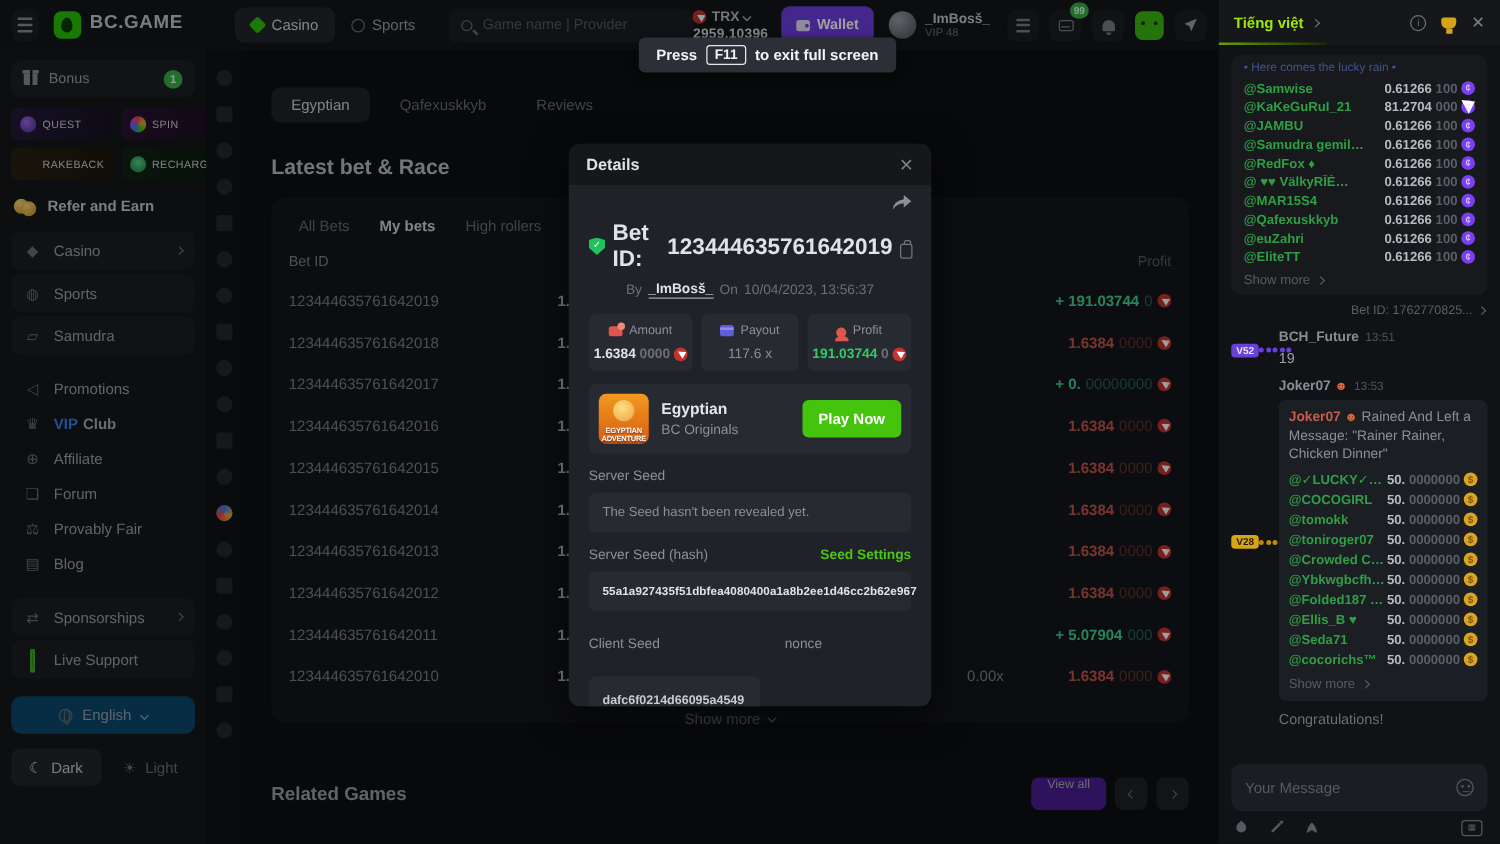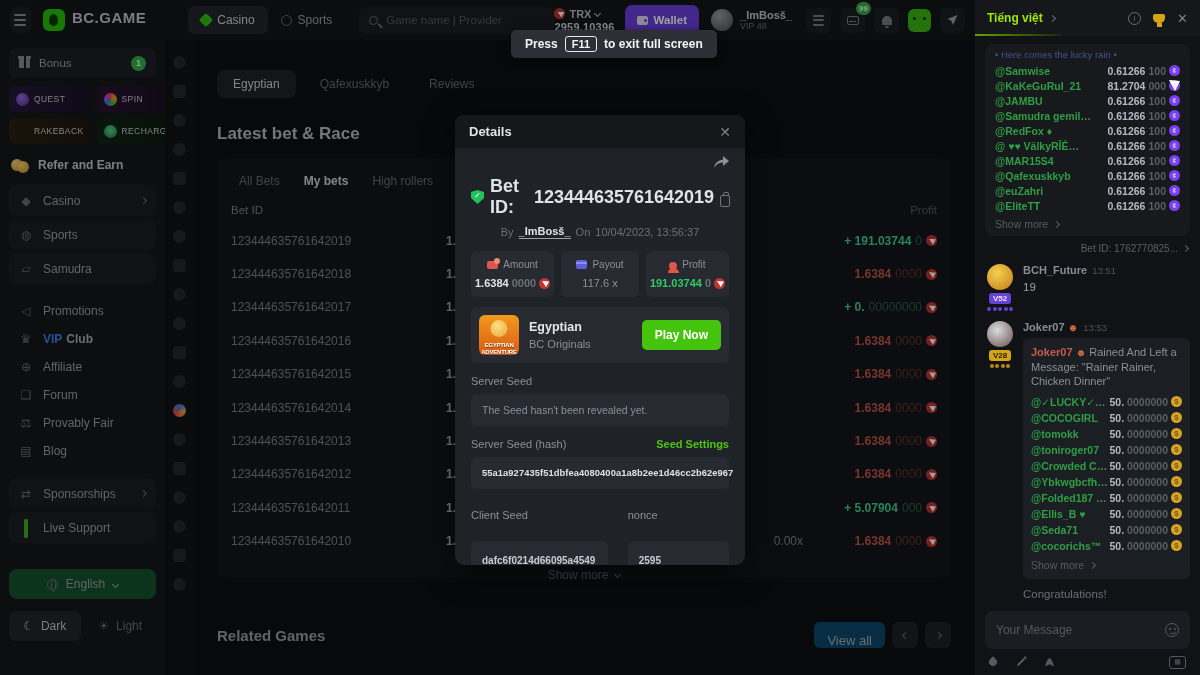--- a/index.html
+++ b/index.html
@@ -87,21 +87,21 @@
   .mrow{display:flex;align-items:center;gap:10px;height:31px;padding:0 10px;border-radius:8px;color:#9aa2ab;font-size:12px;cursor:pointer}
   .mrow.boxed{background:#1b1e22;margin-bottom:3px}
   .mrow .mico{width:14px;text-align:center;color:#6a7076;font-size:12px;flex:none}
   .mrow .lbl{flex:1}
   .mrow .chev{color:#6a7076}
   .vip-g{color:#3b82f6;font-weight:bold}
   .vip-c{color:#aab0b8;font-weight:bold;margin-left:4px}
   .headset{width:11px;height:7px;border:2px solid #3fae1d;border-bottom:0;border-radius:7px 7px 0 0;position:relative;margin-top:3px}
   .headset::before,.headset::after{content:"";position:absolute;bottom:-3px;width:3px;height:4px;background:#3fae1d;border-radius:1px}
   .headset::before{left:-2px}.headset::after{right:-2px}
-  .lang-row{display:flex;align-items:center;justify-content:center;gap:8px;height:30px;margin-top:26px;background:#14532d;border-radius:8px;color:#9aa2ab;font-size:12px;cursor:pointer}
+  .lang-row{display:flex;align-items:center;justify-content:center;gap:8px;height:30px;margin-top:14px;background:#0c4a6e;border-radius:8px;color:#9aa2ab;font-size:12px;cursor:pointer}
   .globe{width:11px;height:11px;border:1.5px solid #6a7076;border-radius:50%;position:relative}
   .globe::after{content:"";position:absolute;left:3px;top:-1px;width:3px;height:11px;border:1px solid #6a7076;border-radius:50%}
   .theme-row{display:flex;align-items:center;gap:4px;margin-top:12px}
   .theme-opt{flex:1;display:flex;align-items:center;justify-content:center;gap:7px;height:30px;border-radius:7px;font-size:12px;color:#6a7076;cursor:pointer}
   .theme-opt.active{background:#22262b;color:#c6ccd3}
   .glyph{font-size:12px}
 
   
   #rail{position:absolute;left:165px;top:40px;width:28px;bottom:0;background:#101216;display:flex;flex-direction:column;align-items:center;gap:16px;padding-top:16px;z-index:5}
   .rail-ico{width:13px;height:13px;border-radius:50%;background:#24272c;flex:none;cursor:pointer}
@@ -128,21 +128,21 @@
   .c-time{width:120px;text-align:center;color:#7b828a}
   .c-pay{flex:1;text-align:right;color:#7b828a;padding-right:22px}
   .c-profit{width:112px;display:flex;align-items:center;justify-content:flex-end;gap:4px}
   .c-profit b{color:#c2554a;font-weight:bold}
   .c-profit i{font-style:normal;color:rgba(194,85,74,.45)}
   .c-profit.win b{color:#43d492}
   .c-profit.win i{color:rgba(67,212,146,.4)}
   .showmore{display:flex;align-items:center;justify-content:center;gap:7px;margin-top:10px;color:#676d75;font-size:12px;cursor:pointer}
   .related{display:flex;align-items:center;margin-top:44px}
   .related h3{font-size:15px;font-weight:600;color:#9aa2ab;flex:1}
-  .viewall{height:26px;padding:0 13px;background:#0c4a6e;border-radius:6px;color:#aab0b8;font-size:13px;display:flex;align-items:flex-end;cursor:pointer}
+  .viewall{height:26px;padding:0 13px;background:#4c1d95;border-radius:6px;color:#aab0b8;font-size:10px;display:flex;align-items:flex-start;cursor:pointer}
   .arrbtn{width:26px;height:26px;background:#1d2125;border-radius:6px;margin-left:7px;display:flex;align-items:center;justify-content:center;color:#676d75;cursor:pointer}
 
   
   #overlay{position:absolute;left:0;top:0;width:975px;height:675px;background:rgba(0,0,0,.38);z-index:40}
   #toast{position:absolute;left:511px;top:30px;height:28px;background:#2c2f35;border-radius:5px;display:flex;align-items:center;gap:7px;padding:0 14px;z-index:70;color:#f2f4f6;font-size:12px;font-weight:600;box-shadow:0 2px 8px rgba(0,0,0,.5)}
   .kbd{border:1.5px solid #e6e9ec;border-radius:3px;padding:1px 6px;font-size:11px;font-weight:bold}
 
   
   #modal{position:absolute;left:455px;top:115px;width:290px;height:450px;background:#1f2328;border-radius:9px;overflow:hidden;z-index:50;box-shadow:0 8px 30px rgba(0,0,0,.6)}
   .m-head{height:33px;background:#15171a;display:flex;align-items:center;justify-content:space-between;padding:0 14px}
@@ -203,21 +203,21 @@
   .rainbox{background:#17191d;border-radius:8px;padding:5px 10px 6px}
   .rain-h{font-size:9.5px;color:#44548e;text-align:left;height:11px;overflow:hidden;margin-bottom:3px}
   .crow{display:flex;align-items:center;height:15px;font-size:10.5px}
   .crow .cname{flex:1;color:#2f9e44;font-weight:bold;white-space:nowrap;overflow:hidden;text-overflow:ellipsis;cursor:pointer}
   .crow .cval{display:flex;align-items:center;gap:3px}
   .crow .cval b{color:#b5bbc2}
   .crow .cval i{font-style:normal;color:#596067;font-weight:bold}
   .c-show{display:flex;align-items:center;gap:6px;color:#565c63;font-size:10.5px;margin-top:5px;cursor:pointer}
   .betlink{display:flex;align-items:center;justify-content:flex-end;gap:5px;color:#5a6066;font-size:10px;margin:7px 2px 0;cursor:pointer}
   .msg{display:flex;gap:8px;margin-top:10px}
-  .msg-av{display:flex;flex-direction:column;align-items:center;width:30px;flex:none}
+  .msg-av{display:flex;align-items:center;width:30px;flex:none}
   .av2{width:26px;height:26px;border-radius:50%;cursor:pointer}
   .av2.a1{background:radial-gradient(circle at 40% 35%,#f5d14e,#c27a1a)}
   .av2.a2{background:radial-gradient(circle at 40% 35%,#d8dce1,#6b4f48)}
   .vbadge{margin-top:3px;font-size:8px;font-weight:bold;border-radius:3px;padding:1px 4px}
   .vbadge.v52{background:#6741d9;color:#ece6fb}
   .vbadge.v28{background:#d6a516;color:#231a02}
   .medals{display:flex;gap:1.5px;margin-top:3px}
   .medals i{width:4px;height:4px;border-radius:50%;background:#6741d9}
   .medals.gold i{background:#b98a12}
   .msg-c{flex:1;min-width:0}
@@ -722,23 +722,20 @@
       </div>
       <div class="seedbox hash">
           <span>55a1a927435f51dbfea4080400a1a8b2ee1d46cc2b62e967</span>
         </div>
       <div class="seedgrid">
         <span class="seedlbl">Client Seed</span>
         <span class="seedlbl">nonce</span>
         <div class="seedbox val">
             <span>dafc6f0214d66095a4549</span>
           </div>
-        <div class="seedbox val">
-            <span>2595</span>
-          </div>
       </div>
       <div class="verify"></div>
     </div>
   </div>
 
   <div id="toast">
     <span>Press</span>
     <span class="kbd">F11</span>
     <span>to exit full screen</span>
   </div>

